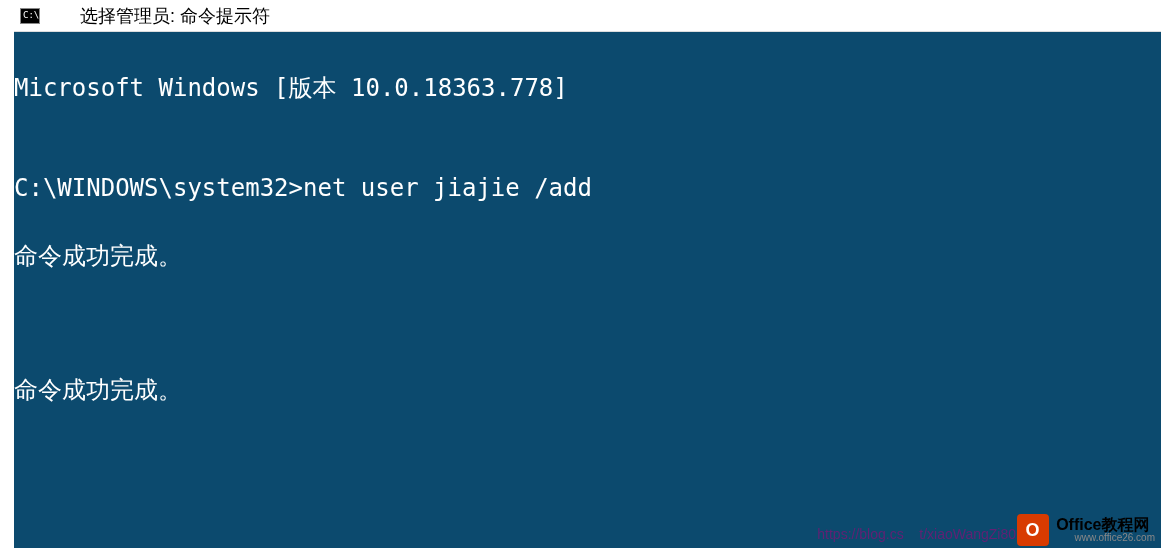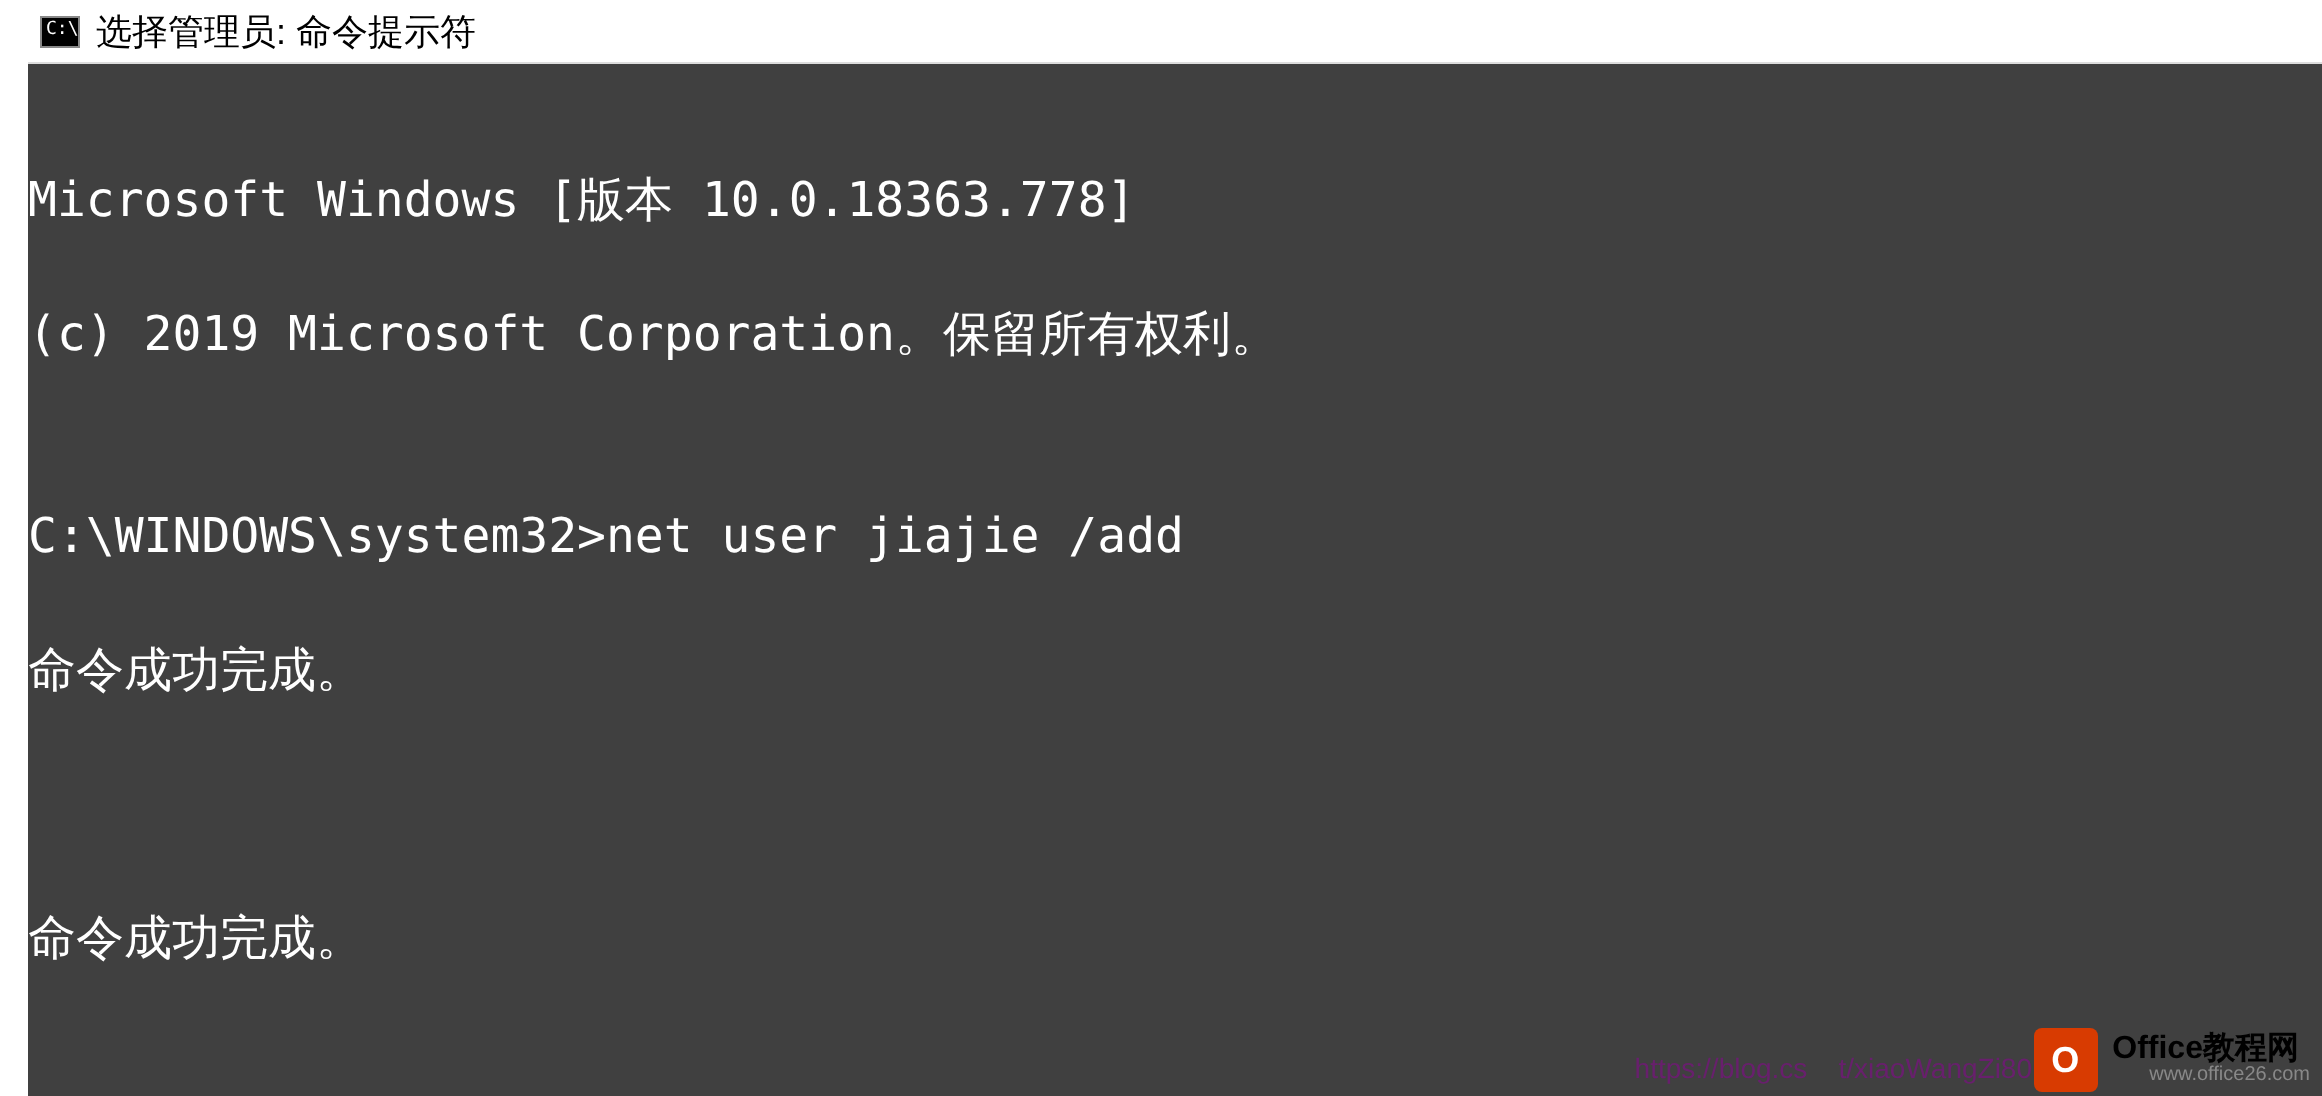--- a/index.html
+++ b/index.html
@@ -51,33 +51,34 @@
       color: #fff;
       font-size: 9px;
       font-family: monospace;
       padding-left: 2px;
       line-height: 1;
     }
     .title-text {
       font-size: 18px;
       color: #000;
       font-family: "Microsoft YaHei", "SimSun", sans-serif;
+      margin-left: 32px;
     }
     .terminal {
       position: absolute;
       left: 14px;
       top: 32px;
       right: 0;
       bottom: 0;
-      background: #404040;
+      background: #0c4a6e;
       color: #ffffff;
       font-family: "NSimSun", "SimSun", "Consolas", monospace;
       font-size: 24px;
       line-height: 1.4;
-      padding: 18px 0 0 0;
+      padding: 6px 0 0 0;
       white-space: pre;
       overflow: hidden;
     }
     .terminal-line {
       white-space: pre;
     }
     .watermark-url {
       position: absolute;
       right: 145px;
       bottom: 6px;
@@ -131,21 +132,20 @@
 
 <div class="title-bar">
   <div class="cmd-icon">
     <span>C:\</span>
   </div>
   <span class="title-text">选择管理员: 命令提示符</span>
 </div>
 
 <div class="terminal">
 <div class="terminal-line">Microsoft Windows [版本 10.0.18363.778]</div>
-<div class="terminal-line">(c) 2019 Microsoft Corporation。保留所有权利。</div>
 <div class="terminal-line"></div>
 <div class="terminal-line">C:\WINDOWS\system32&gt;net user jiajie /add</div>
 <div class="terminal-line">命令成功完成。</div>
 <div class="terminal-line"></div>
 <div class="terminal-line"></div>
 <div class="terminal-line">命令成功完成。</div>
 <div class="terminal-line"></div>
 <div class="terminal-line"></div>
 
 

